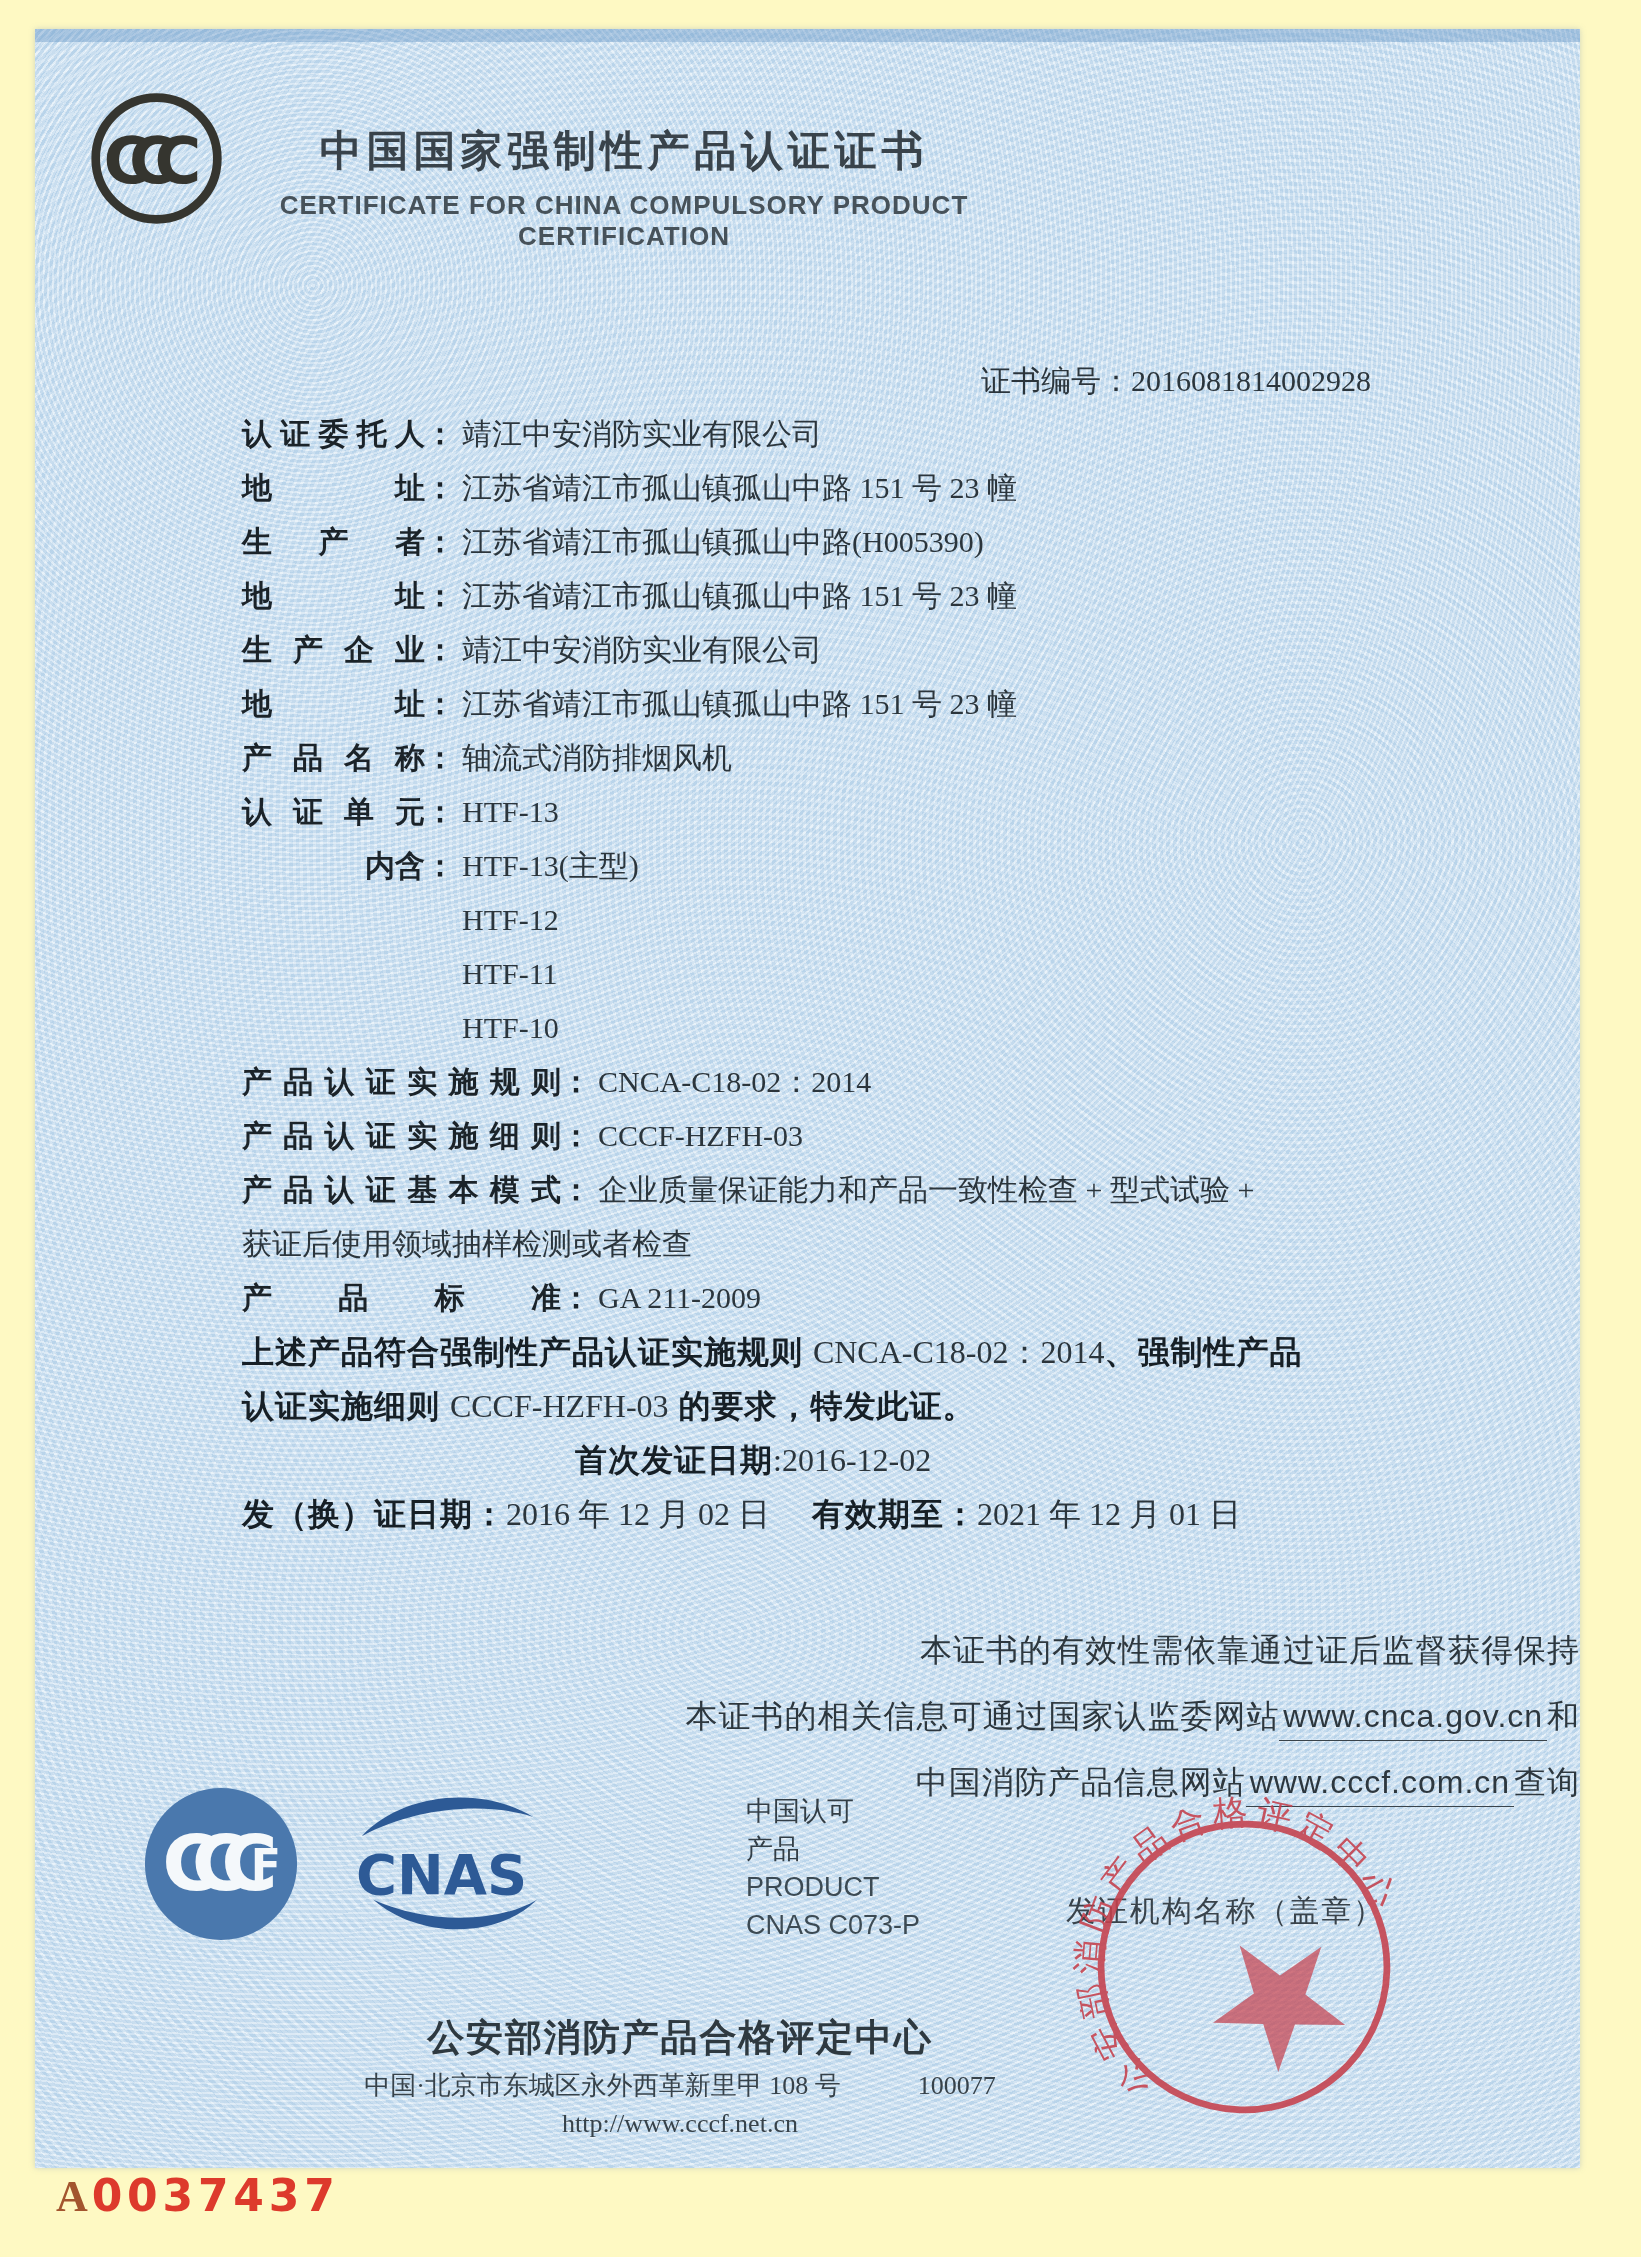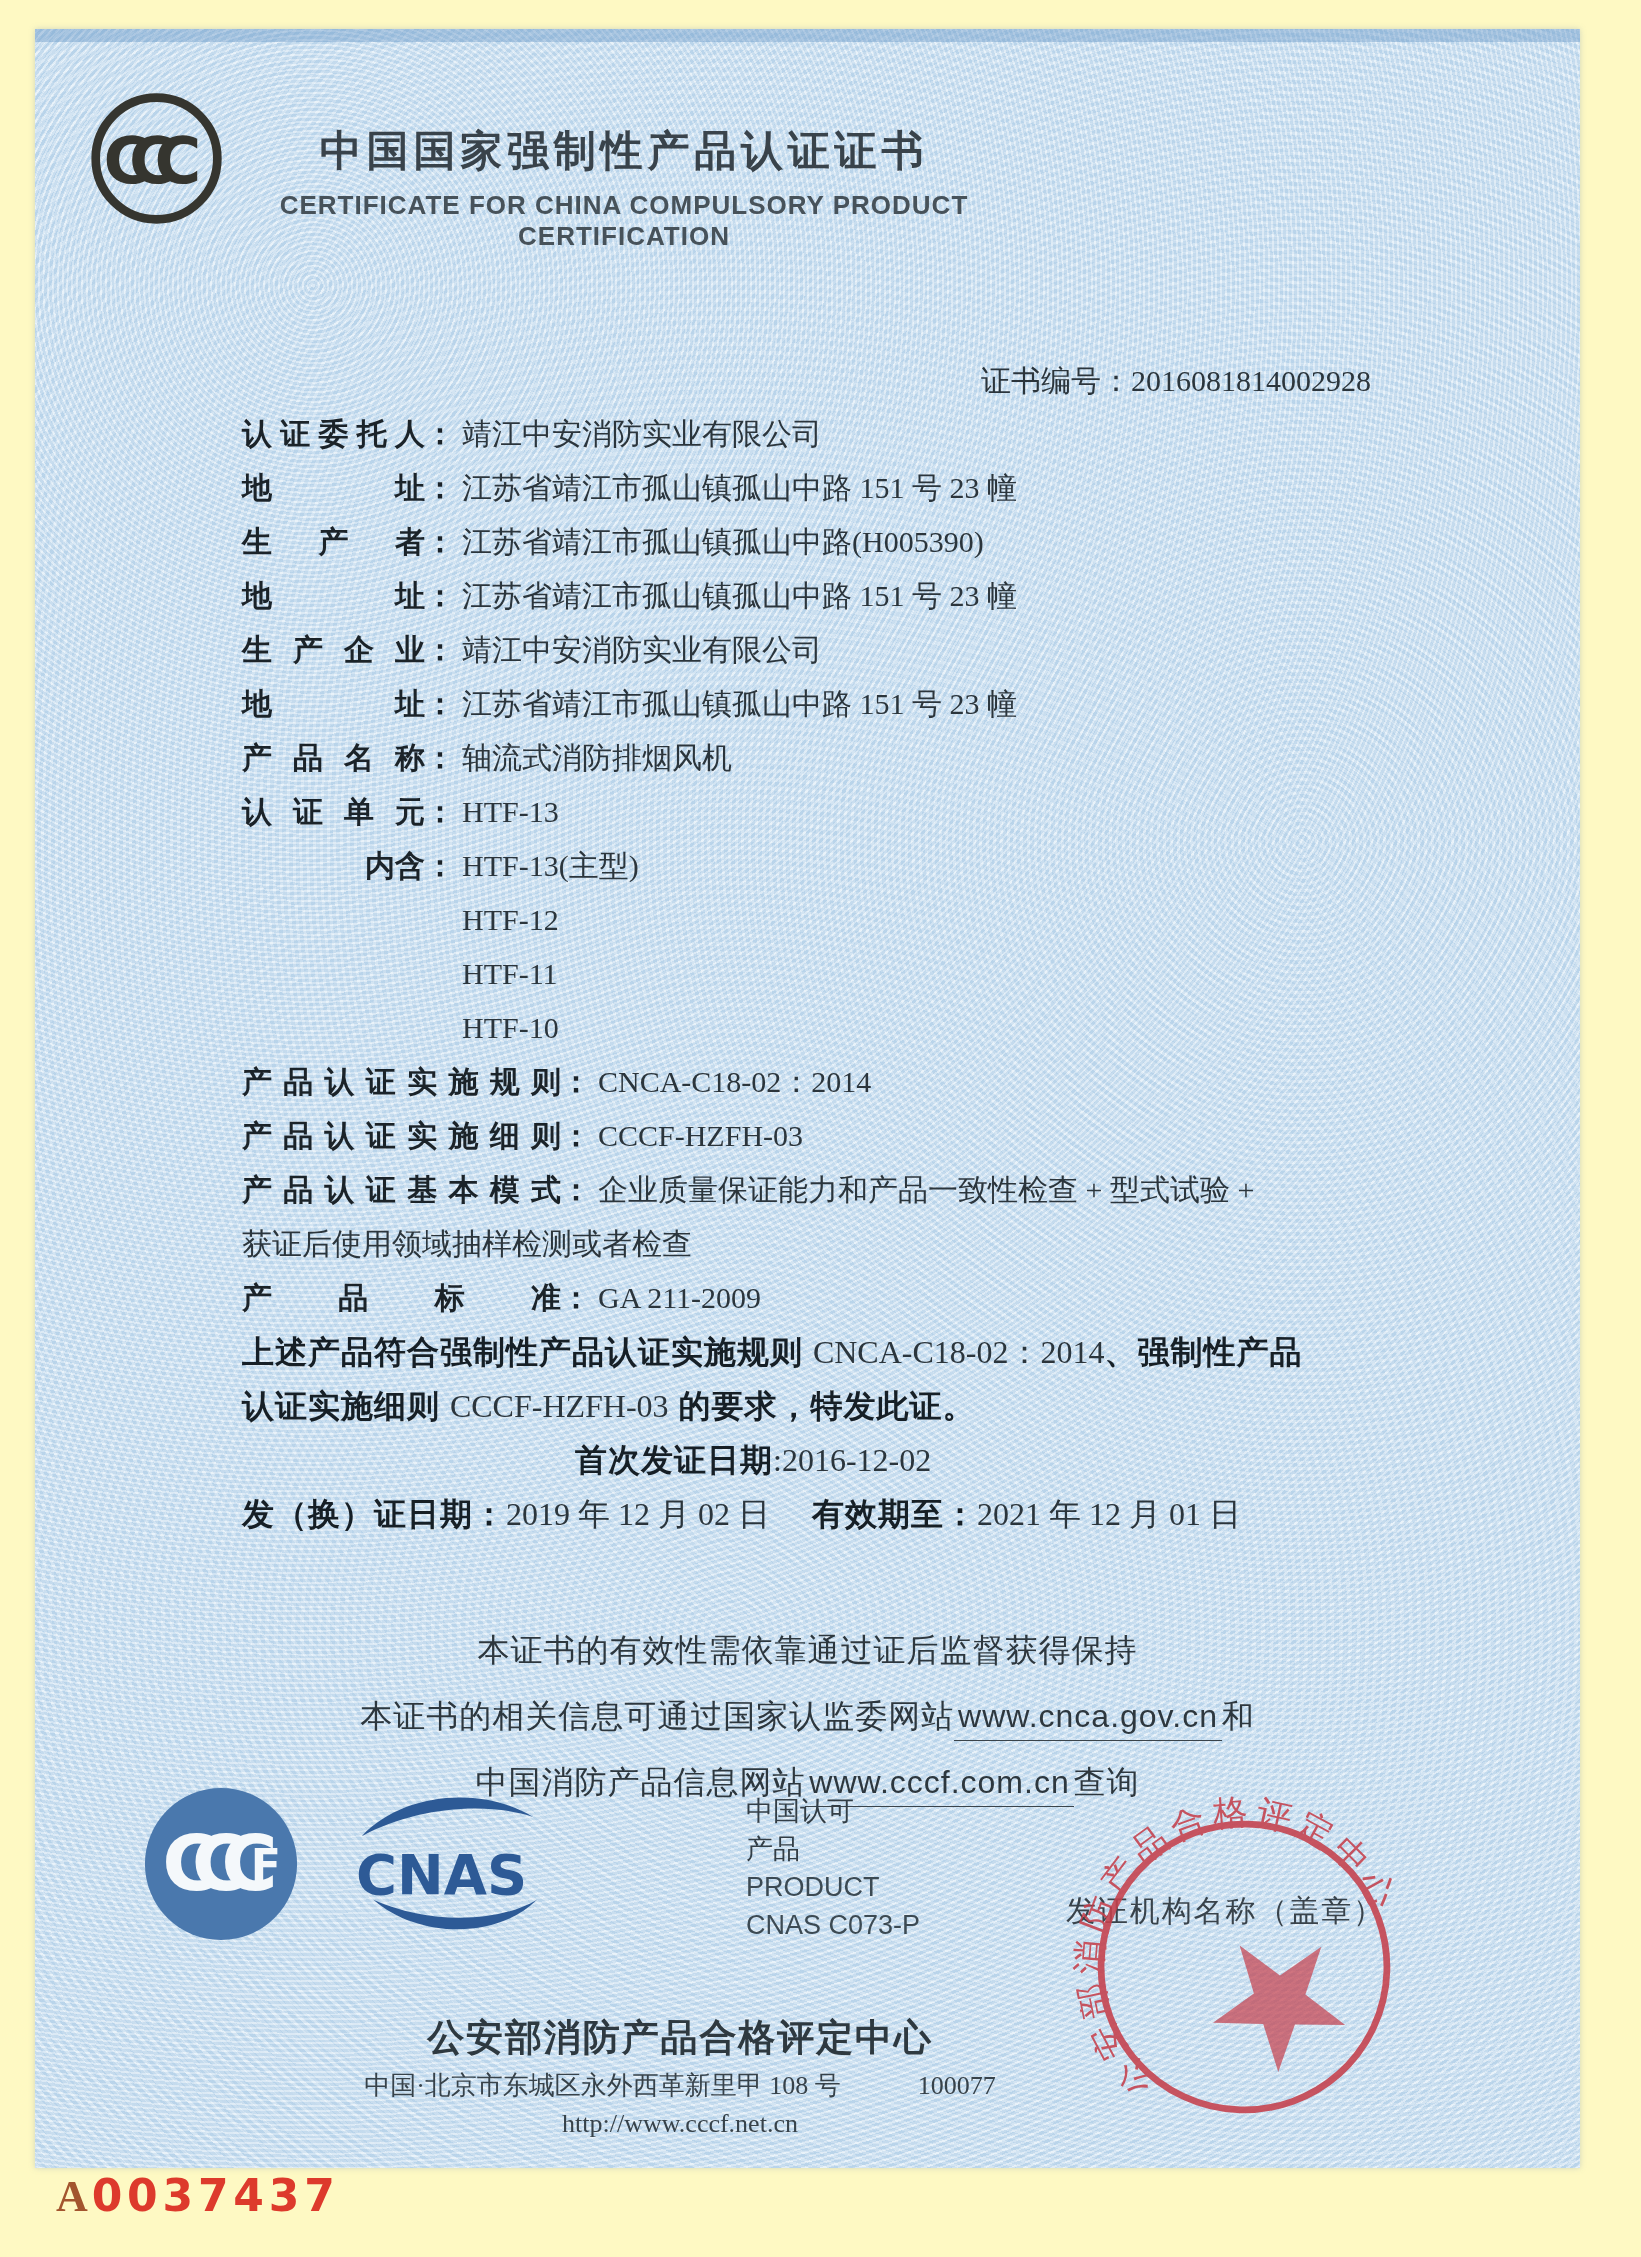--- a/index.html
+++ b/index.html
@@ -30,21 +30,21 @@
   .fvalue{font-family:"Liberation Serif",serif;color:#2b353c;}
   .frow.wide .flabel{width:319px;}
   .frow.push-right .flabel{text-align-last:right;}
   .frow.cont .fvalue{font-family:"Liberation Serif",serif;}
   .st-line{height:54px;line-height:54px;font-size:32px;white-space:nowrap;}
   .st-cn{font-weight:bold;color:#161f26;letter-spacing:1px;}
   .st-code{font-family:"Liberation Serif",serif;color:#2b353c;}
   .first-issue{padding-left:333px;}
   .gap40{display:inline-block;width:42px;}
   
-  .notices{position:absolute;left:0;top:1588px;width:100%;text-align:center;}
+  .notices{position:absolute;left:0;top:1588px;width:100%;text-align:right;}
   .notice-line{height:66px;line-height:66px;font-size:32px;color:#2d373e;font-weight:500;letter-spacing:1px;}
   .url{font-family:"Liberation Sans",sans-serif;display:inline-block;line-height:39px;
        border-bottom:1.9px solid #3a444b;padding:0 3.9px 3.9px 3.9px;}
   
   .cccf-logo{position:absolute;left:108px;top:1757px;width:156px;height:156px;}
   .cnas-logo{position:absolute;left:315px;top:1759px;width:193px;height:154px;}
   .accredit{position:absolute;left:711px;top:1763px;line-height:38px;font-size:27px;color:#333e46;}
   .accredit .cn{font-family:"Liberation Serif",serif;}
   .accredit .en{font-family:"Liberation Sans",sans-serif;color:#3c4a53;}
   .issuer-label{position:absolute;left:1031px;top:1862px;font-size:30px;letter-spacing:1.9px;
@@ -99,21 +99,21 @@
       <div class="frow wide"><span class="flabel">产品认证实施细则</span><span class="fcolon">：</span><span class="fvalue">CCCF-HZFH-03</span></div>
       <div class="frow wide"><span class="flabel">产品认证基本模式</span><span class="fcolon">：</span><span class="fvalue">企业质量保证能力和产品一致性检查 + 型式试验 +</span></div>
       <div class="frow cont"><span class="fvalue">获证后使用领域抽样检测或者检查</span></div>
       <div class="frow wide"><span class="flabel">产品标准</span><span class="fcolon">：</span><span class="fvalue">GA 211-2009</span></div>
 
       <div class="st-line"><span class="st-cn">上述产品符合强制性产品认证实施规则 </span><span class="st-code">CNCA-C18-02：2014</span><span class="st-cn">、强制性产品</span></div>
       <div class="st-line"><span class="st-cn">认证实施细则 </span><span class="st-code">CCCF-HZFH-03</span><span class="st-cn"> 的要求，特发此证。</span></div>
 
       <div class="st-line first-issue"><span class="st-cn">首次发证日期</span><span class="st-code">:2016-12-02</span></div>
 
-      <div class="st-line"><span class="st-cn">发（换）证日期：</span><span class="st-code">2019 年 12 月 02 日</span><span class="gap40"></span><span class="st-cn">有效期至：</span><span class="st-code">2021 年 12 月 01 日</span></div>
+      <div class="st-line"><span class="st-cn">发（换）证日期：</span><span class="st-code">2016 年 12 月 02 日</span><span class="gap40"></span><span class="st-cn">有效期至：</span><span class="st-code">2021 年 12 月 01 日</span></div>
     </div>
 
     <div class="notices">
       <div class="notice-line">本证书的有效性需依靠通过证后监督获得保持</div>
       <div class="notice-line"><span>本证书的相关信息可通过国家认监委网站</span><span class="url">www.cnca.gov.cn</span><span>和</span></div>
       <div class="notice-line"><span>中国消防产品信息网站</span><span class="url">www.cccf.com.cn</span><span>查询</span></div>
     </div>
 
     <svg class="cccf-logo" viewBox="0 0 162 162" xmlns="http://www.w3.org/2000/svg">
       <circle cx="81" cy="81" r="79" fill="#4a78ad"></circle>

